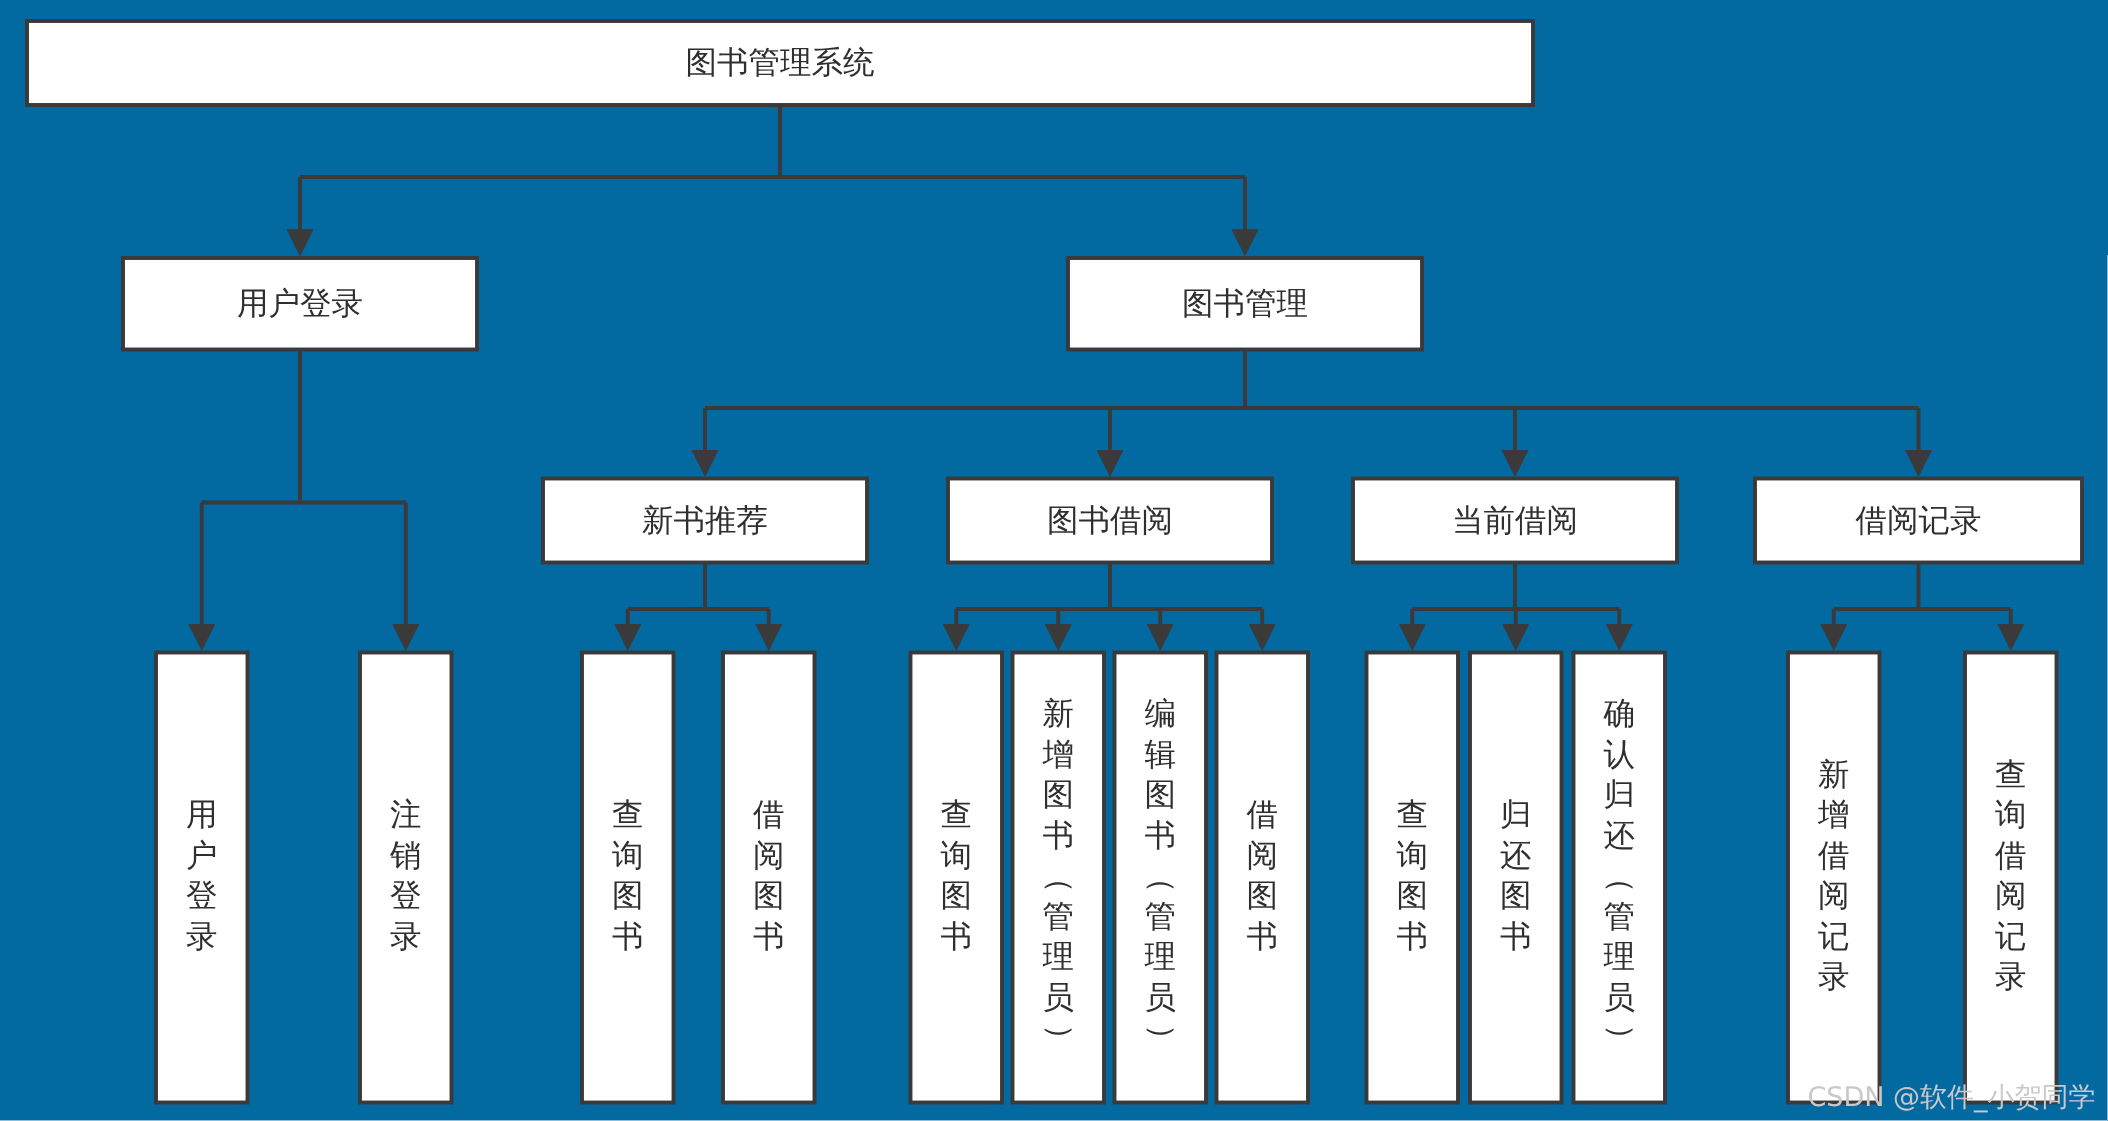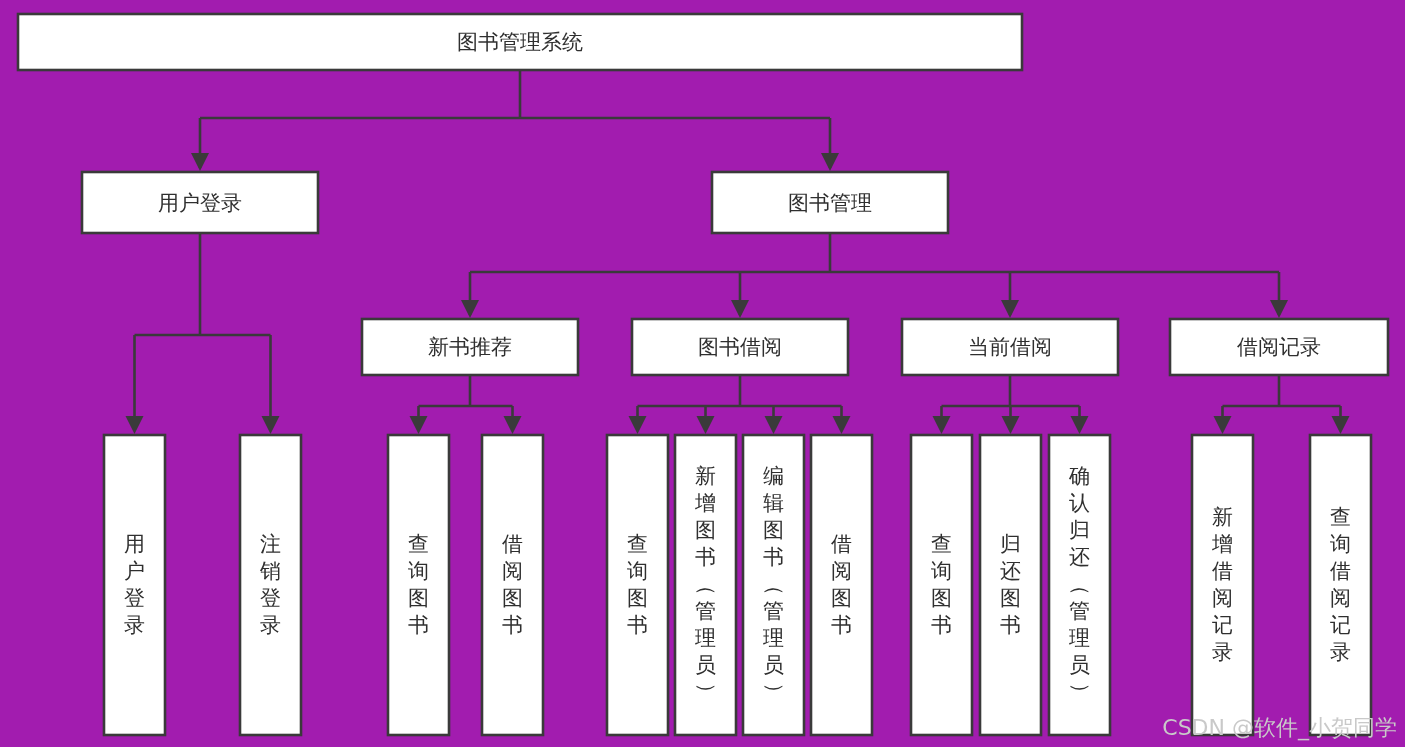--- a/index.html
+++ b/index.html
@@ -1,24 +1,24 @@
 <!DOCTYPE html>
 <html><head>
 <meta charset="utf-8">
 <style>
   html,body{margin:0;padding:0;background:#ffffff;}
   body{font-family:"DejaVu Sans","Liberation Sans",sans-serif;}
-  #stage{position:relative;width:1405px;height:747px;background:#a21caf;overflow:hidden;}
+  #stage{position:relative;width:1405px;height:747px;background:#0369a1;overflow:hidden;}
   svg.diagram{position:absolute;left:0;top:0;width:1405px;height:747px;}
   .node-rect{fill:#ffffff;stroke:#3a3a3a;stroke-width:2.6;}
   .link{stroke:#3a3a3a;stroke-width:2.6;fill:none;}
   .node-label{fill:#2f2f2f;font-family:"DejaVu Sans","Liberation Sans",sans-serif;font-size:21px;text-anchor:middle;dominant-baseline:middle;}
   .leaf-label{fill:#2f2f2f;font-family:"DejaVu Sans","Liberation Sans",sans-serif;font-size:21px;}
   .leaf-char{text-anchor:middle;}
-  .watermark{position:absolute;right:8px;bottom:4px;color:#c9c9c9;font-size:22px;font-family:"DejaVu Sans","Liberation Sans",sans-serif;white-space:nowrap;}
+  .watermark{position:absolute;right:8px;bottom:4px;color:#c9c9c9;font-size:18px;font-family:"DejaVu Sans","Liberation Sans",sans-serif;white-space:nowrap;}
 </style>
 </head>
 <body>
 
 <div id="stage">
   <svg class="diagram" viewBox="0 0 1405 747">
     <defs>
       <marker id="arrow" viewBox="0 0 12 12" refX="10" refY="6" markerWidth="7" markerHeight="7" orient="auto-start-reverse">
         <path d="M 0 0 L 12 6 L 0 12 z" fill="#3a3a3a"></path>
       </marker>

